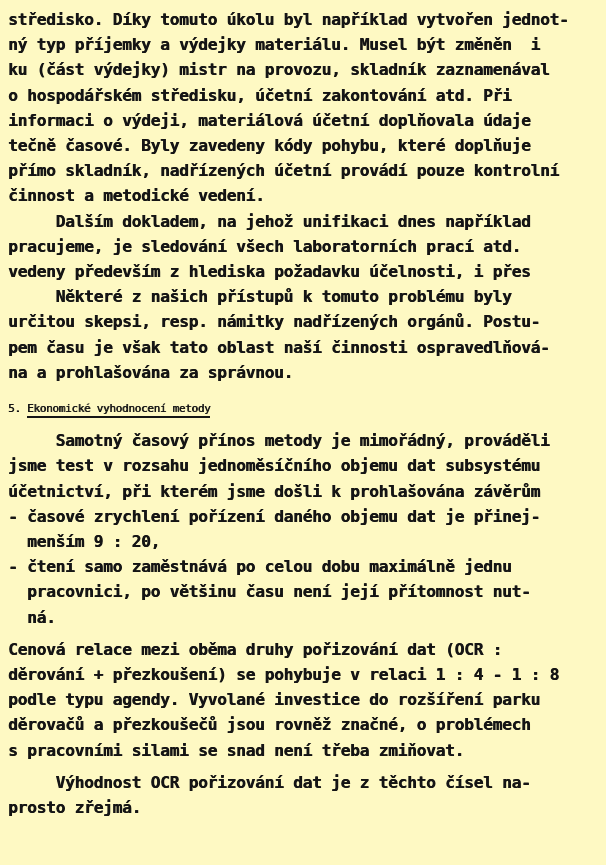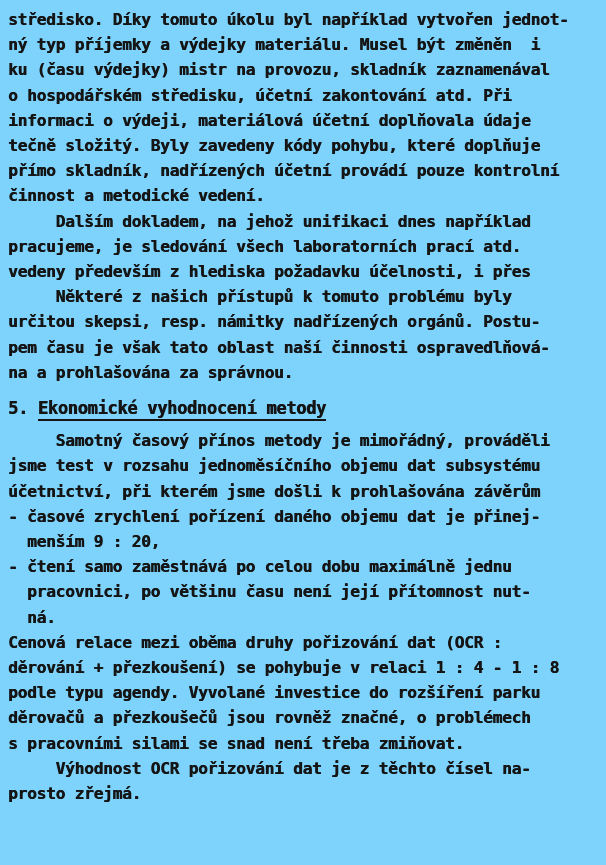--- a/index.html
+++ b/index.html
@@ -11,61 +11,61 @@
     width: 606px;
     height: 865px;
     overflow: hidden;
     font-family: "DejaVu Sans Mono", "Liberation Mono", monospace;
   }
   .page {
     box-sizing: border-box;
     width: 606px;
     height: 865px;
     padding: 7px 6px 0 8px;
-    background: #7dd3fc;
+    background: #fef9c3;
     color: #151515;
   }
   .line {
     white-space: pre;
     font-size: 16.3px;
     line-height: 25.2px;
     font-weight: 700;
     letter-spacing: -0.3px;
     text-shadow: 0.5px 0 0 currentColor;
   }
   .block { margin: 0; }
-  .block.para-gap { margin-top: 0; }
+  .block.para-gap { margin-top: 7px; }
   .block.heading-block {
     margin-top: 11px;
     margin-bottom: 7px;
   }
   .heading-line {
     white-space: pre;
-    font-size: 17px;
+    font-size: 11px;
     line-height: 25.2px;
-    font-weight: 700;
+    font-weight: 400;
     letter-spacing: -0.3px;
     text-shadow: 0.6px 0 0 currentColor;
   }
   .heading-title {
     border-bottom: 2.5px solid #151515;
     padding-bottom: 1px;
   }
 </style>
 </head>
 <body>
 
 <main class="page" id="page-root">
     <div class="block para">
       <div class="line">středisko. Díky tomuto úkolu byl například vytvořen jednot-</div>
       <div class="line">ný typ příjemky a výdejky materiálu. Musel být změněn  i</div>
-      <div class="line">ku (času výdejky) mistr na provozu, skladník zaznamenával</div>
+      <div class="line">ku (část výdejky) mistr na provozu, skladník zaznamenával</div>
       <div class="line">o hospodářském středisku, účetní zakontování atd. Při</div>
       <div class="line">informaci o výdeji, materiálová účetní doplňovala údaje</div>
-      <div class="line">tečně složitý. Byly zavedeny kódy pohybu, které doplňuje</div>
+      <div class="line">tečně časové. Byly zavedeny kódy pohybu, které doplňuje</div>
       <div class="line">přímo skladník, nadřízených účetní provádí pouze kontrolní</div>
       <div class="line">činnost a metodické vedení.</div>
     </div>
     <div class="block para">
       <div class="line">     Dalším dokladem, na jehož unifikaci dnes například</div>
       <div class="line">pracujeme, je sledování všech laboratorních prací atd.</div>
     </div>
     <div class="block para">
       <div class="line">vedeny především z hlediska požadavku účelnosti, i přes</div>
       <div class="line">     Některé z našich přístupů k tomuto problému byly</div>

